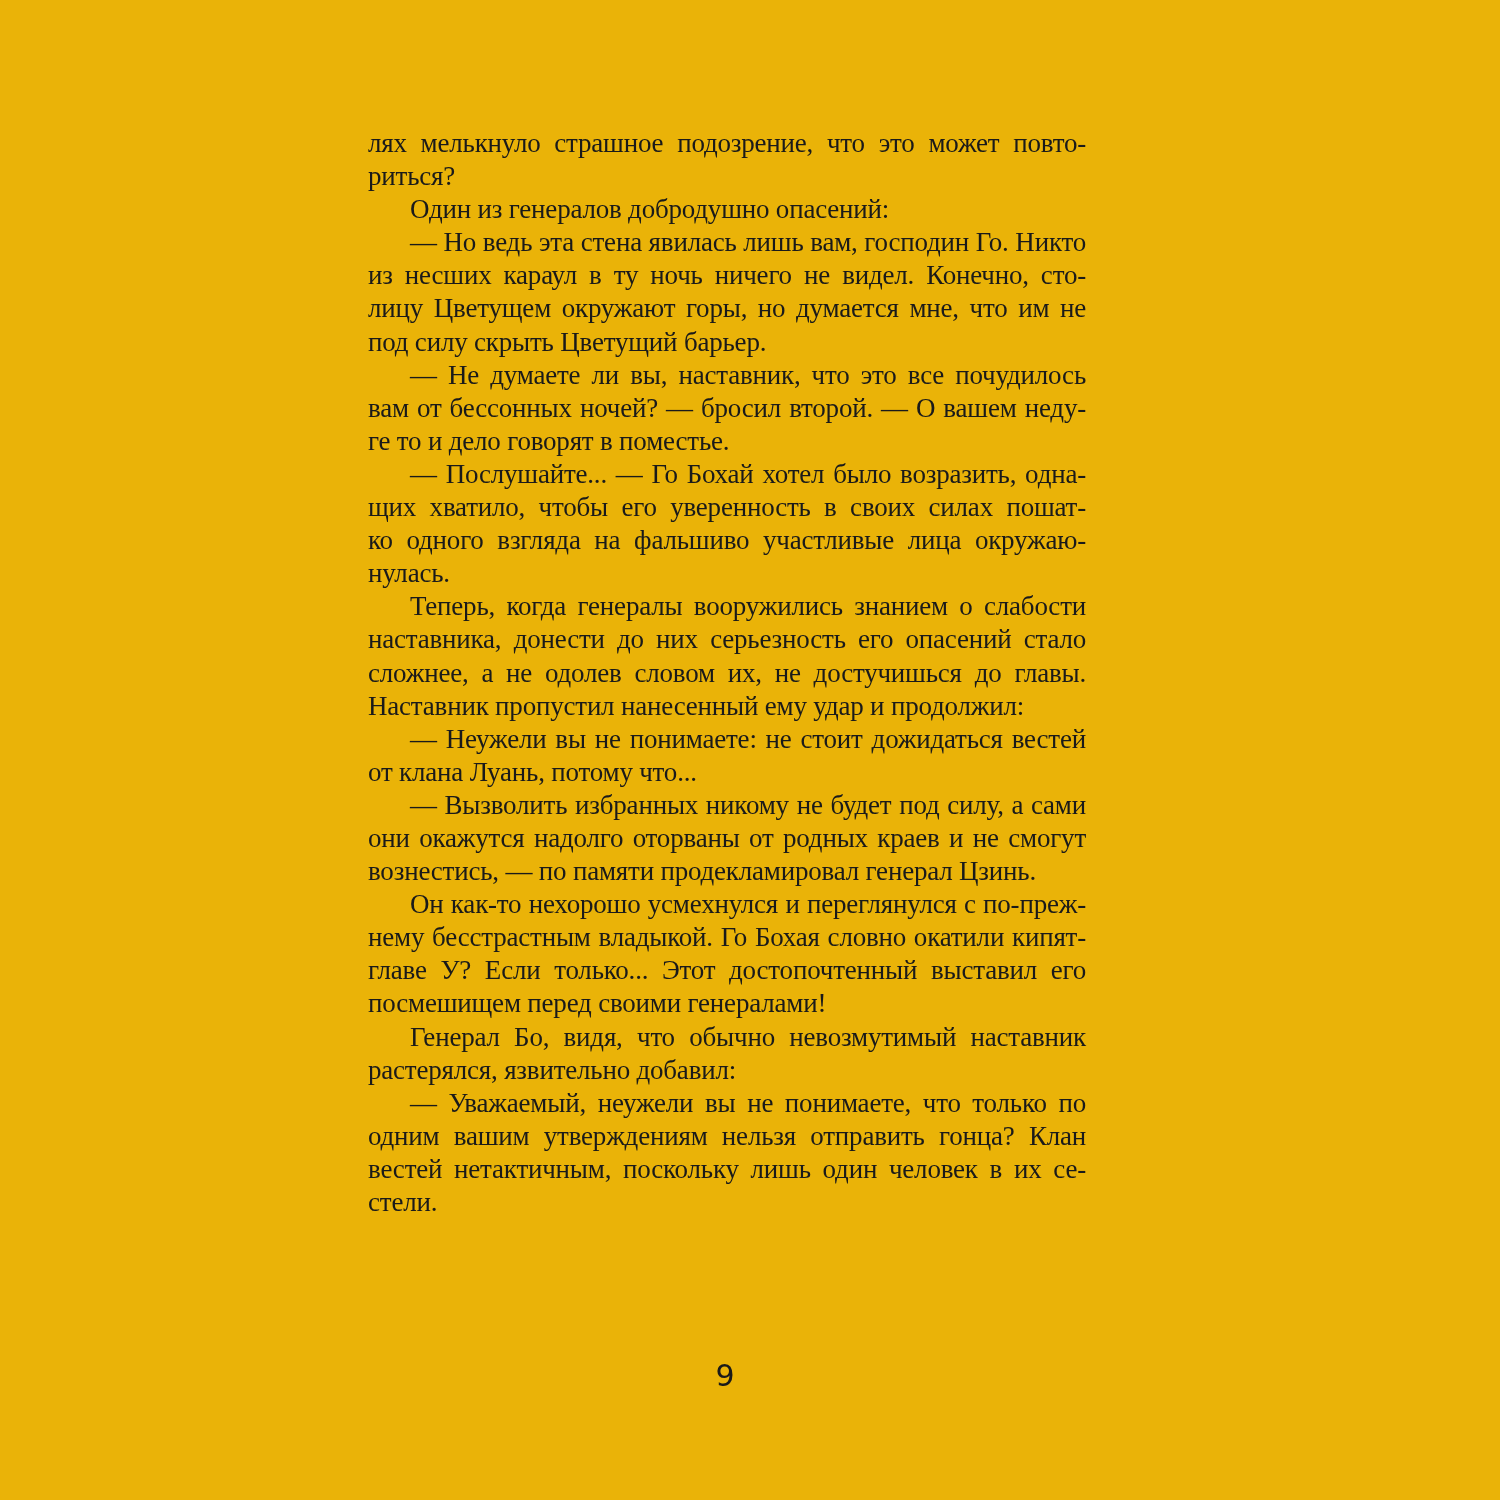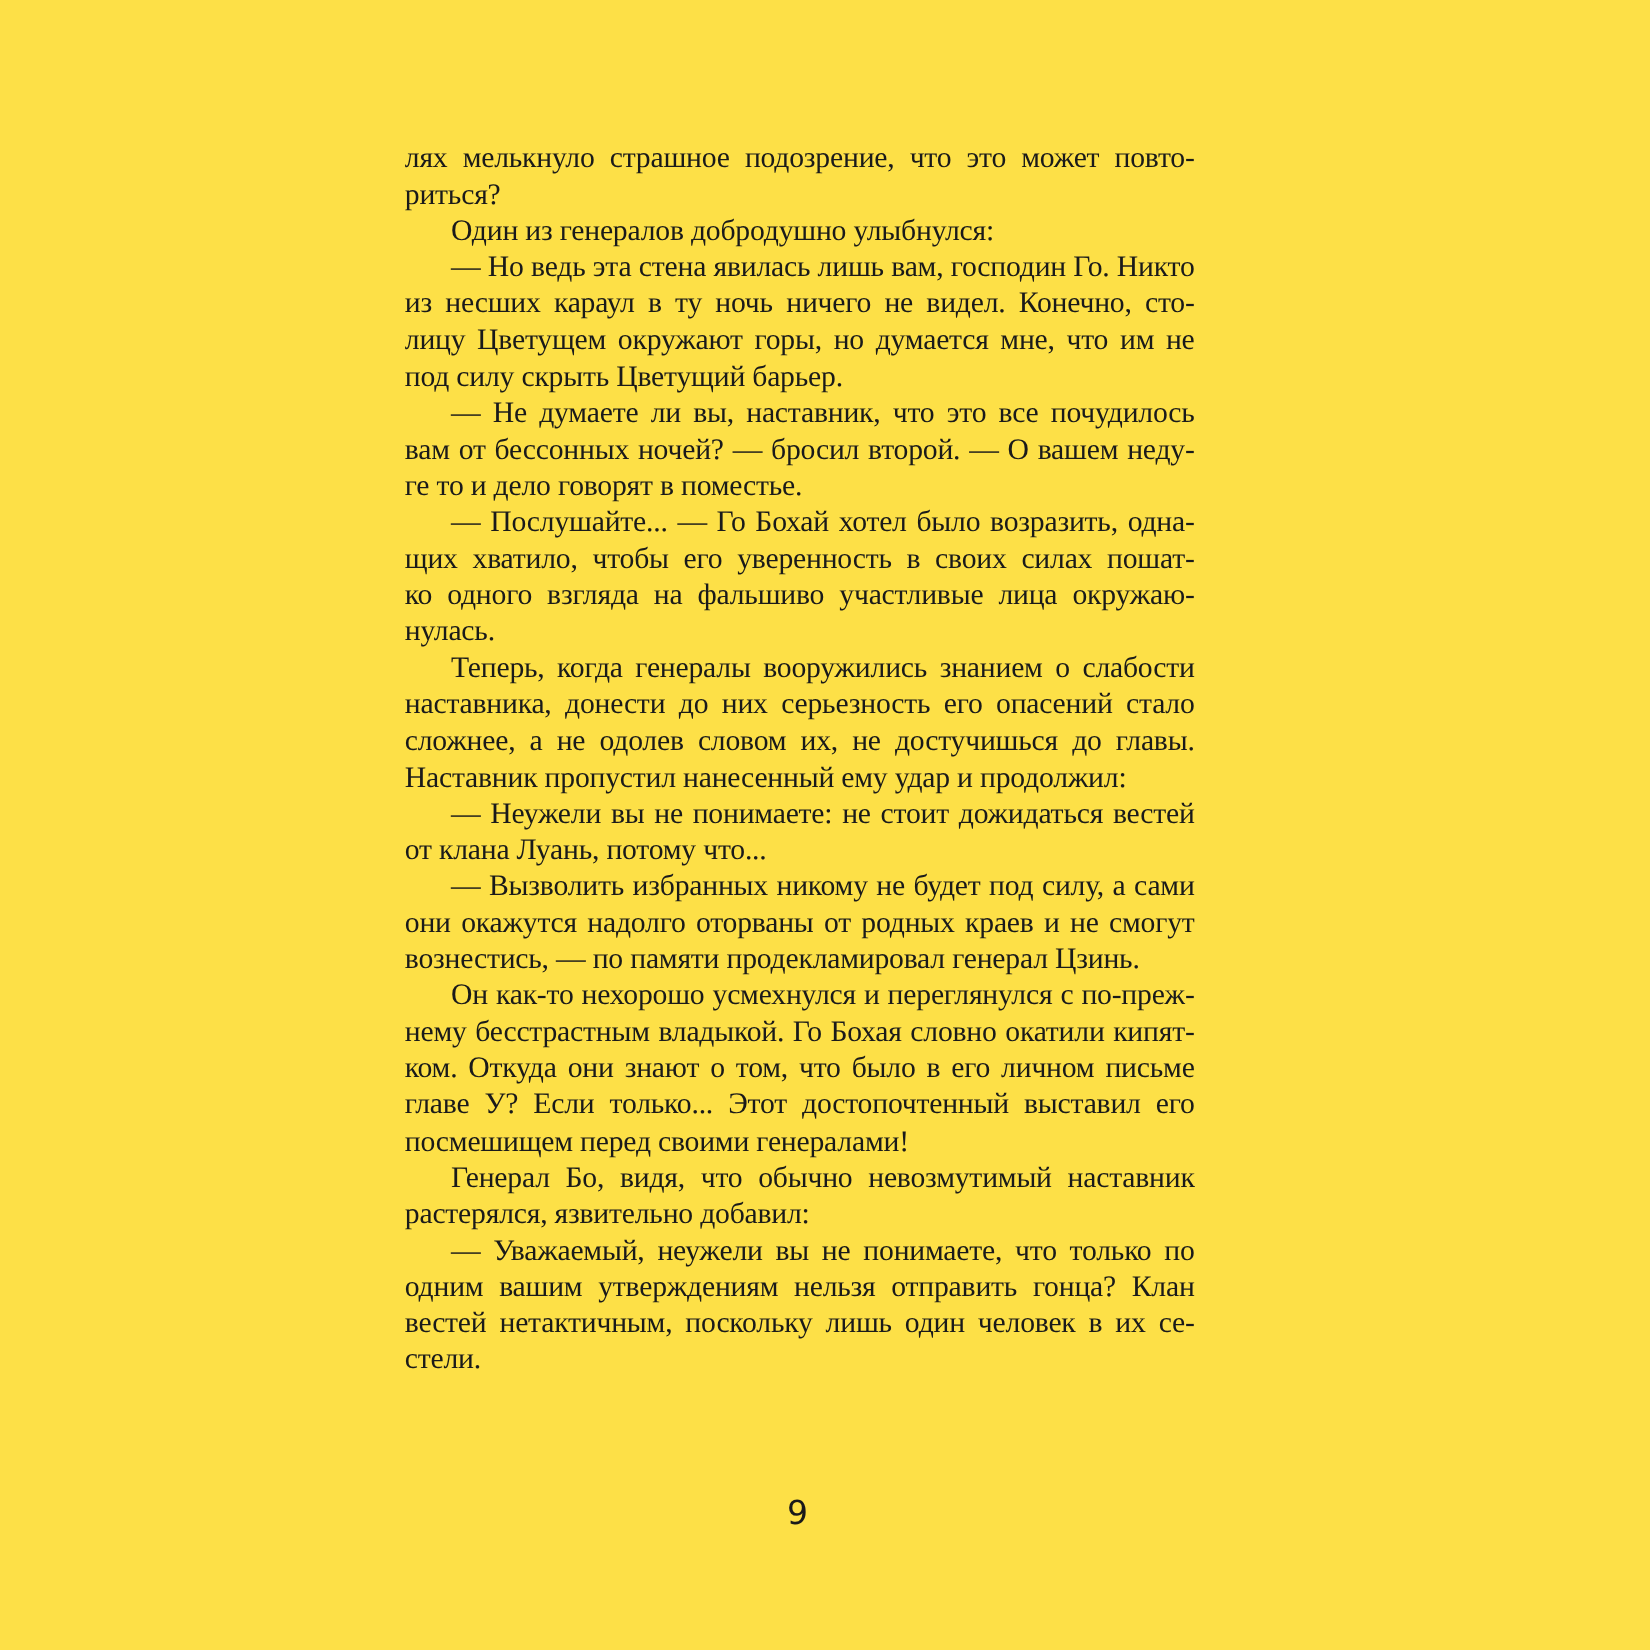--- a/index.html
+++ b/index.html
@@ -12,21 +12,21 @@
       height: 1500px;
       position: relative;
       overflow: hidden;
     }
     .page {
       position: absolute;
       left: 0;
       top: 0;
       width: 1500px;
       height: 1500px;
-      background: #fde047;
+      background: #eab308;
     }
     .text-block {
       position: absolute;
       left: 368px;
       top: 127px;
       width: 718px;
       font-family: "Liberation Serif", "DejaVu Serif", serif;
       font-size: 27px;
       line-height: 33.1px;
       color: #1a1a1a;
@@ -56,21 +56,21 @@
       color: #1a1a1a;
     }
   </style>
 </head>
 <body>
 
 <div class="page">
   <div class="text-block" id="text-block">
       <span class="line">лях мелькнуло страшное подозрение, что это может повто-</span>
       <span class="line last">риться?</span>
-      <span class="line indent last">Один из генералов добродушно улыбнулся:</span>
+      <span class="line indent last">Один из генералов добродушно опасений:</span>
       <span class="line indent">— Но ведь эта стена явилась лишь вам, господин Го. Никто</span>
       <span class="line">из несших караул в ту ночь ничего не видел. Конечно, сто-</span>
       <span class="line">лицу Цветущем окружают горы, но думается мне, что им не</span>
       <span class="line last">под силу скрыть Цветущий барьер.</span>
       <span class="line indent">— Не думаете ли вы, наставник, что это все почудилось</span>
       <span class="line">вам от бессонных ночей? — бросил второй. — О вашем неду-</span>
       <span class="line last">ге то и дело говорят в поместье.</span>
       <span class="line indent">— Послушайте... — Го Бохай хотел было возразить, одна-</span>
       <span class="line">щих хватило, чтобы его уверенность в своих силах пошат-</span>
       <span class="line">ко одного взгляда на фальшиво участливые лица окружаю-</span>
@@ -79,21 +79,20 @@
       <span class="line">наставника, донести до них серьезность его опасений стало</span>
       <span class="line">сложнее, а не одолев словом их, не достучишься до главы.</span>
       <span class="line last">Наставник пропустил нанесенный ему удар и продолжил:</span>
       <span class="line indent">— Неужели вы не понимаете: не стоит дожидаться вестей</span>
       <span class="line last">от клана Луань, потому что...</span>
       <span class="line indent">— Вызволить избранных никому не будет под силу, а сами</span>
       <span class="line">они окажутся надолго оторваны от родных краев и не смогут</span>
       <span class="line last">вознестись, — по памяти продекламировал генерал Цзинь.</span>
       <span class="line indent">Он как-то нехорошо усмехнулся и переглянулся с по-преж-</span>
       <span class="line">нему бесстрастным владыкой. Го Бохая словно окатили кипят-</span>
-      <span class="line">ком. Откуда они знают о том, что было в его личном письме</span>
       <span class="line">главе У? Если только... Этот достопочтенный выставил его</span>
       <span class="line last">посмешищем перед своими генералами!</span>
       <span class="line indent">Генерал Бо, видя, что обычно невозмутимый наставник</span>
       <span class="line last">растерялся, язвительно добавил:</span>
       <span class="line indent">— Уважаемый, неужели вы не понимаете, что только по</span>
       <span class="line">одним вашим утверждениям нельзя отправить гонца? Клан</span>
       <span class="line">вестей нетактичным, поскольку лишь один человек в их се-</span>
       <span class="line last">стели.</span>
     </div>
   <div class="page-number">9</div>

